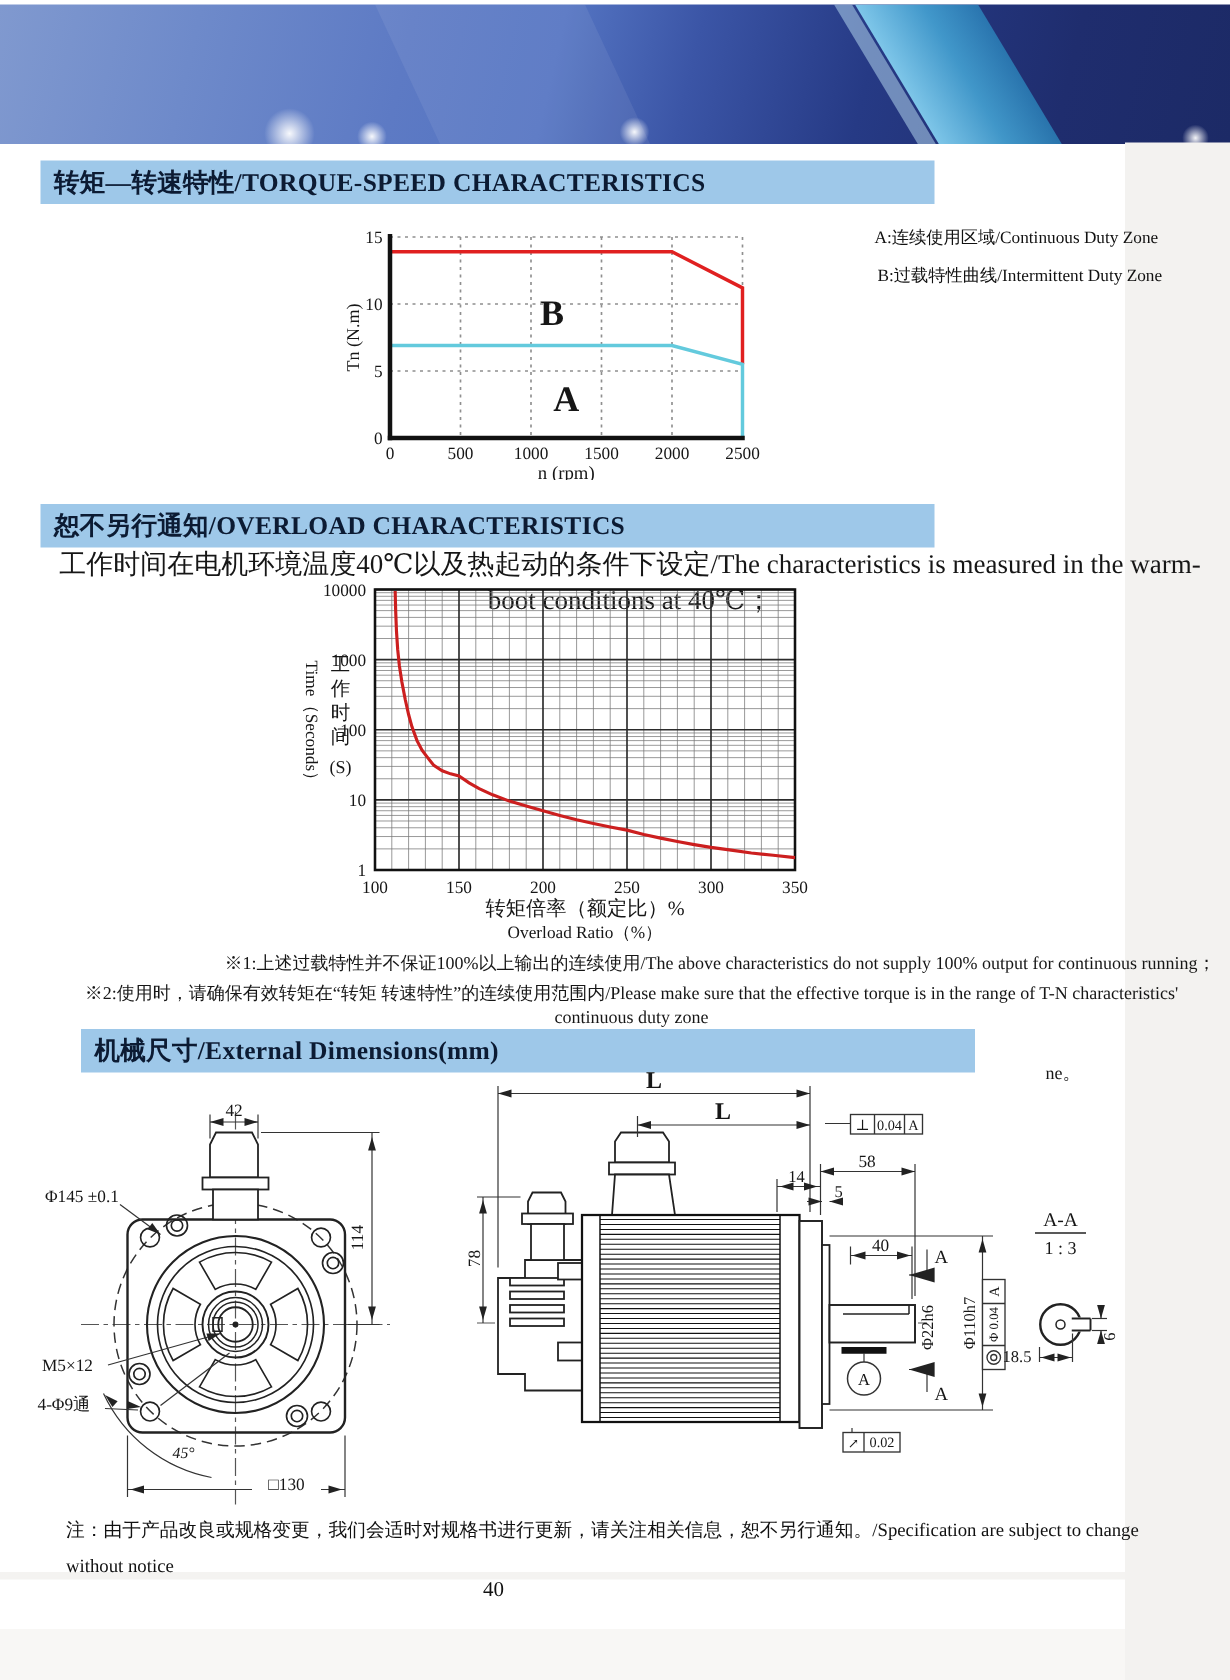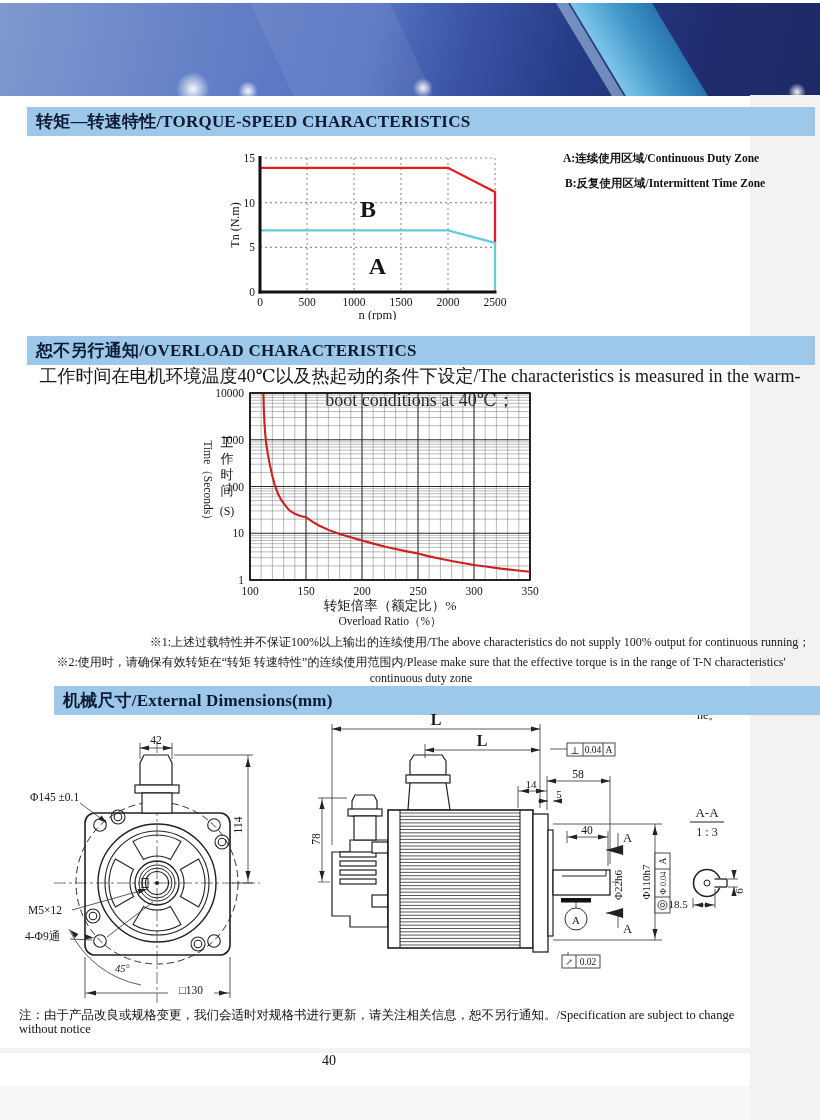--- a/index.html
+++ b/index.html
@@ -11,25 +11,25 @@
     background:linear-gradient(103deg,#8099cf 0%,#6e8aca 16%,#5d7ac4 33%,#5474c2 45%,#3b55a6 56%,#263a85 70%,#1f2d6e 86%,#1c2a66 100%);
     overflow:hidden;}
   .stripe1{position:absolute;left:570px;top:0;width:82px;height:93px;transform-origin:top left;transform:skewX(31deg);
     background:linear-gradient(to right,rgba(130,205,238,.95),rgba(70,168,215,.85) 55%,rgba(45,145,198,.7));}
   .stripe2{position:absolute;left:556px;top:0;width:12px;height:93px;transform-origin:top left;transform:skewX(31deg);
     background:rgba(190,225,245,.5);}
   .sheen{position:absolute;left:250px;top:0;width:140px;height:93px;transform-origin:top left;transform:skewX(25deg);
     background:rgba(255,255,255,.07);}
   .glow{position:absolute;border-radius:50%;background:radial-gradient(circle,rgba(255,255,255,.95) 0%,rgba(255,255,255,0) 70%);}
   
-  .schead{left:27px;width:788px;height:29px;background:#9ec8e9;color:#0c1b33;
+  .schead{left:27px;width:596px;height:29px;background:#9ec8e9;color:#0c1b33;
     font-size:17px;font-weight:bold;line-height:29px;padding-left:9px;box-sizing:border-box;
     font-family:"Liberation Serif","DejaVu Serif",serif;letter-spacing:.2px;}
   .note{font-size:12px;color:#161616;}
-  .legend{font-size:11.5px;font-weight:bold;}
+  .legend{font-size:11.5px;font-weight:normal;margin-left:20px;}
   .gray-strip{left:750px;top:95px;width:70px;height:1025px;background:#f3f2f0;}
   .band1{left:0;top:1048px;width:750px;height:5px;background:#f4f3f1;}
   .band2{left:0;top:1086px;width:750px;height:34px;background:#f8f7f5;}
   svg text{font-family:"Liberation Serif","DejaVu Serif",serif;fill:#161616;}
 </style>
 </head>
 <body>
 
 <div class="abs banner">
   <div class="sheen"></div>
@@ -72,21 +72,21 @@
     <text x="171" y="160" font-size="11.5" text-anchor="middle">1500</text>
     <text x="218" y="160" font-size="11.5" text-anchor="middle">2000</text>
     <text x="265" y="160" font-size="11.5" text-anchor="middle">2500</text>
     <text x="147.5" y="173" font-size="12.5" text-anchor="middle">n (rpm)</text>
     <text x="9" y="79" font-size="12" text-anchor="middle" transform="rotate(-90,9,79)">Tn (N.m)</text>
     <text x="138.10000000000002" y="70.96" font-size="24" text-anchor="middle" fill="#e02020" font-weight="bold" font-family="&quot;Liberation Sans&quot;,sans-serif">B</text>
     <text x="147.5" y="128.13333333333333" font-size="24" text-anchor="middle" fill="#86d6e6" font-weight="bold" font-family="&quot;Liberation Sans&quot;,sans-serif">A</text>
   </svg>
 
 <div class="abs legend" style="left:563px;top:151px;">A:连续使用区域/Continuous Duty Zone</div>
-<div class="abs legend" style="left:565px;top:176px;">B:反复使用区域/Intermittent Time Zone</div>
+<div class="abs legend" style="left:565px;top:176px;">B:过载特性曲线/Intermittent Duty Zone</div>
 
 <div class="abs schead" style="top:336px;">恕不另行通知/OVERLOAD CHARACTERISTICS</div>
 <div class="abs note" style="left:30px;top:364px;width:780px;text-align:center;font-size:18px;">工作时间在电机环境温度40℃以及热起动的条件下设定/The characteristics is measured in the warm-boot conditions at 40℃；</div>
 
 <svg id="chart2" class="abs" style="left:190px;top:383px;" width="370" height="248">
     <g stroke="#777" stroke-width="0.5" fill="none">
       <line x1="71.2" y1="10" x2="71.2" y2="197"></line>
       <line x1="82.4" y1="10" x2="82.4" y2="197"></line>
       <line x1="93.6" y1="10" x2="93.6" y2="197"></line>
       <line x1="104.80000000000001" y1="10" x2="104.80000000000001" y2="197"></line>
@@ -443,16 +443,16 @@
       <line x1="84" y1="97" x2="84" y2="106"></line>
   </g>
   <text x="28" y="118" text-anchor="middle" font-size="11">18.5</text>
   <text x="91" y="105" text-anchor="middle" font-size="11" transform="rotate(-90,90,102)">6</text>
 <path d="M0,0 L-9,2.6 L-9,-2.6 Z" transform="translate(44,115) rotate(180) scale(1)" fill="#222"></path>
     <path d="M0,0 L-9,2.6 L-9,-2.6 Z" transform="translate(64,115) rotate(0) scale(1)" fill="#222"></path>
     <path d="M0,0 L-9,2.6 L-9,-2.6 Z" transform="translate(84,89) rotate(90) scale(1)" fill="#222"></path>
     <path d="M0,0 L-9,2.6 L-9,-2.6 Z" transform="translate(84,97) rotate(-90) scale(1)" fill="#222"></path>
   </svg>
 
-<div class="abs" style="left:19px;top:1008px;width:730px;font-size:12.5px;line-height:14px;">
+<div class="abs" style="left:44px;top:1008px;width:730px;font-size:12.5px;line-height:24px;">
   <span>注：</span><span>由于产品改良或规格变更，我们会适时对规格书进行更新，请关注相关信息，恕不另行通知。/Specification are subject to change without notice</span><br>
 </div>
 <div class="abs" style="left:322px;top:1053px;font-size:14px;">40</div>
 
 </body></html>

